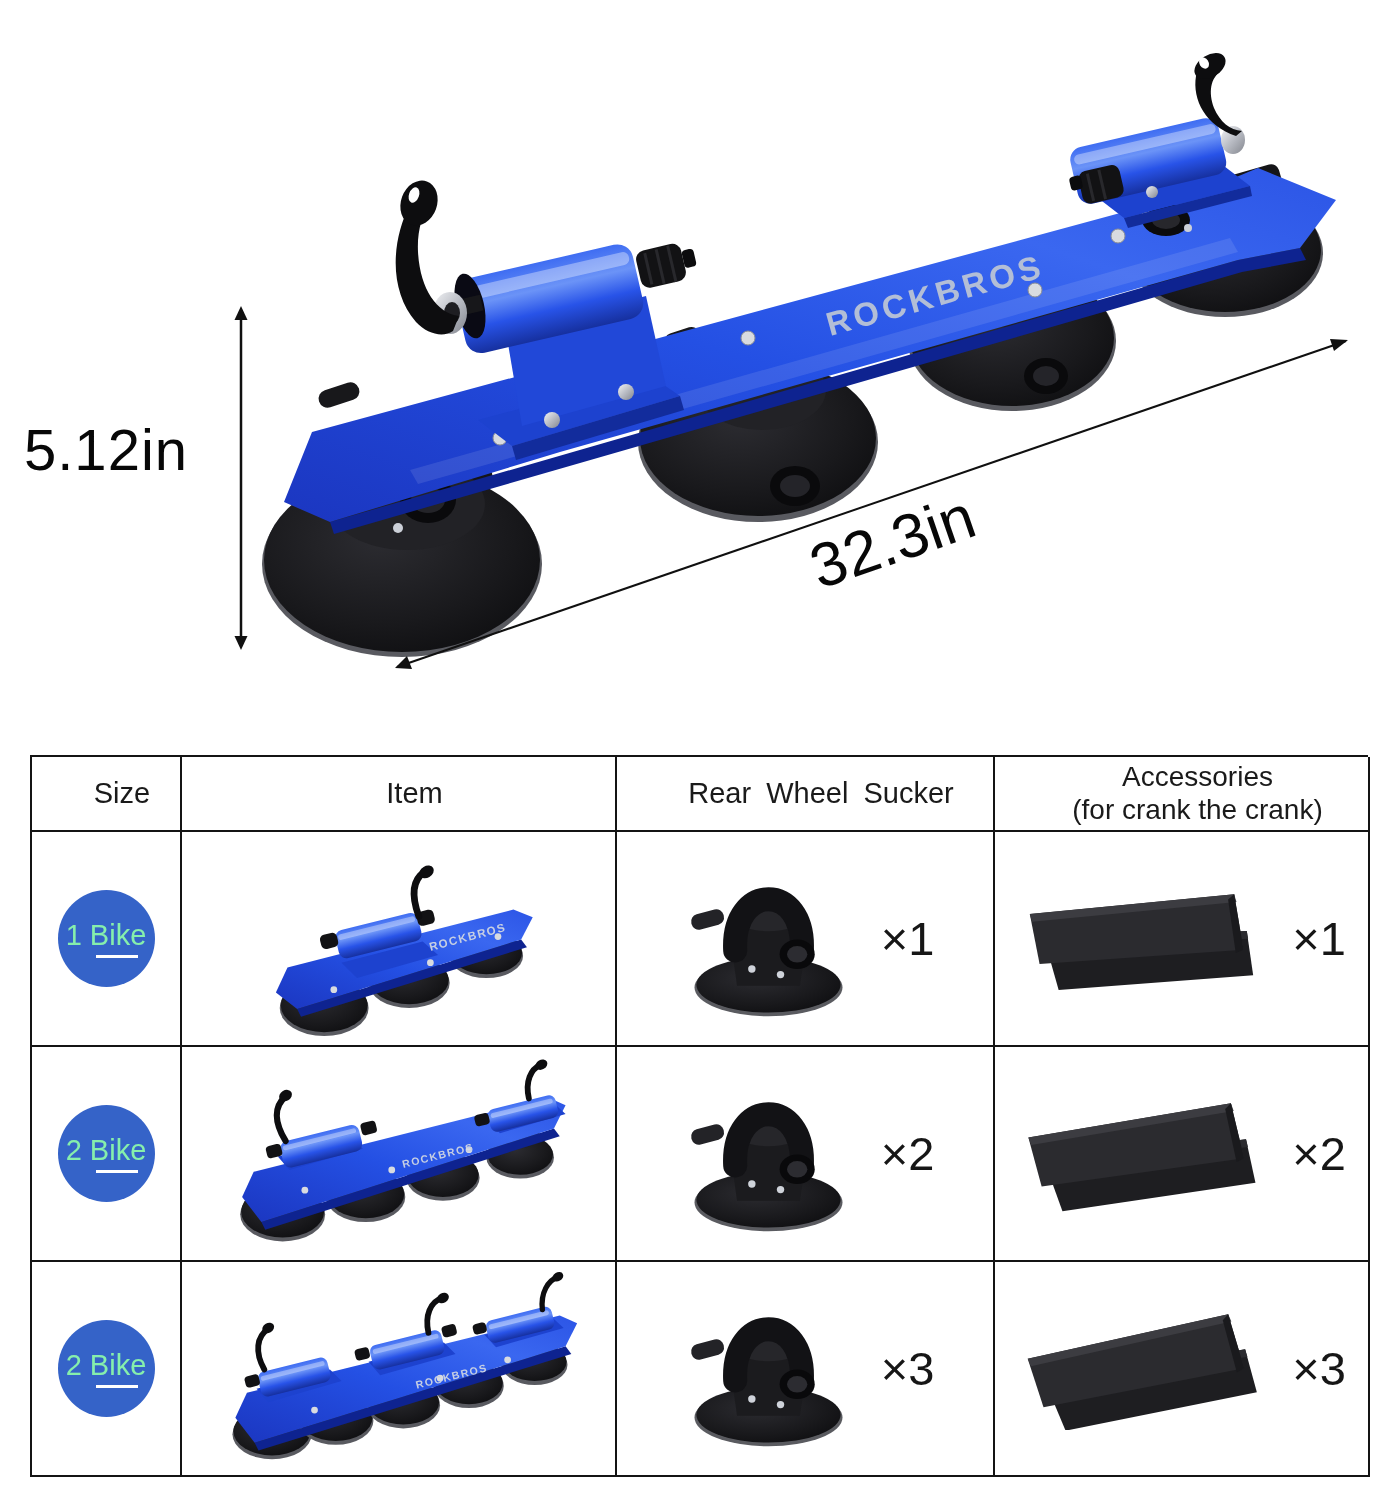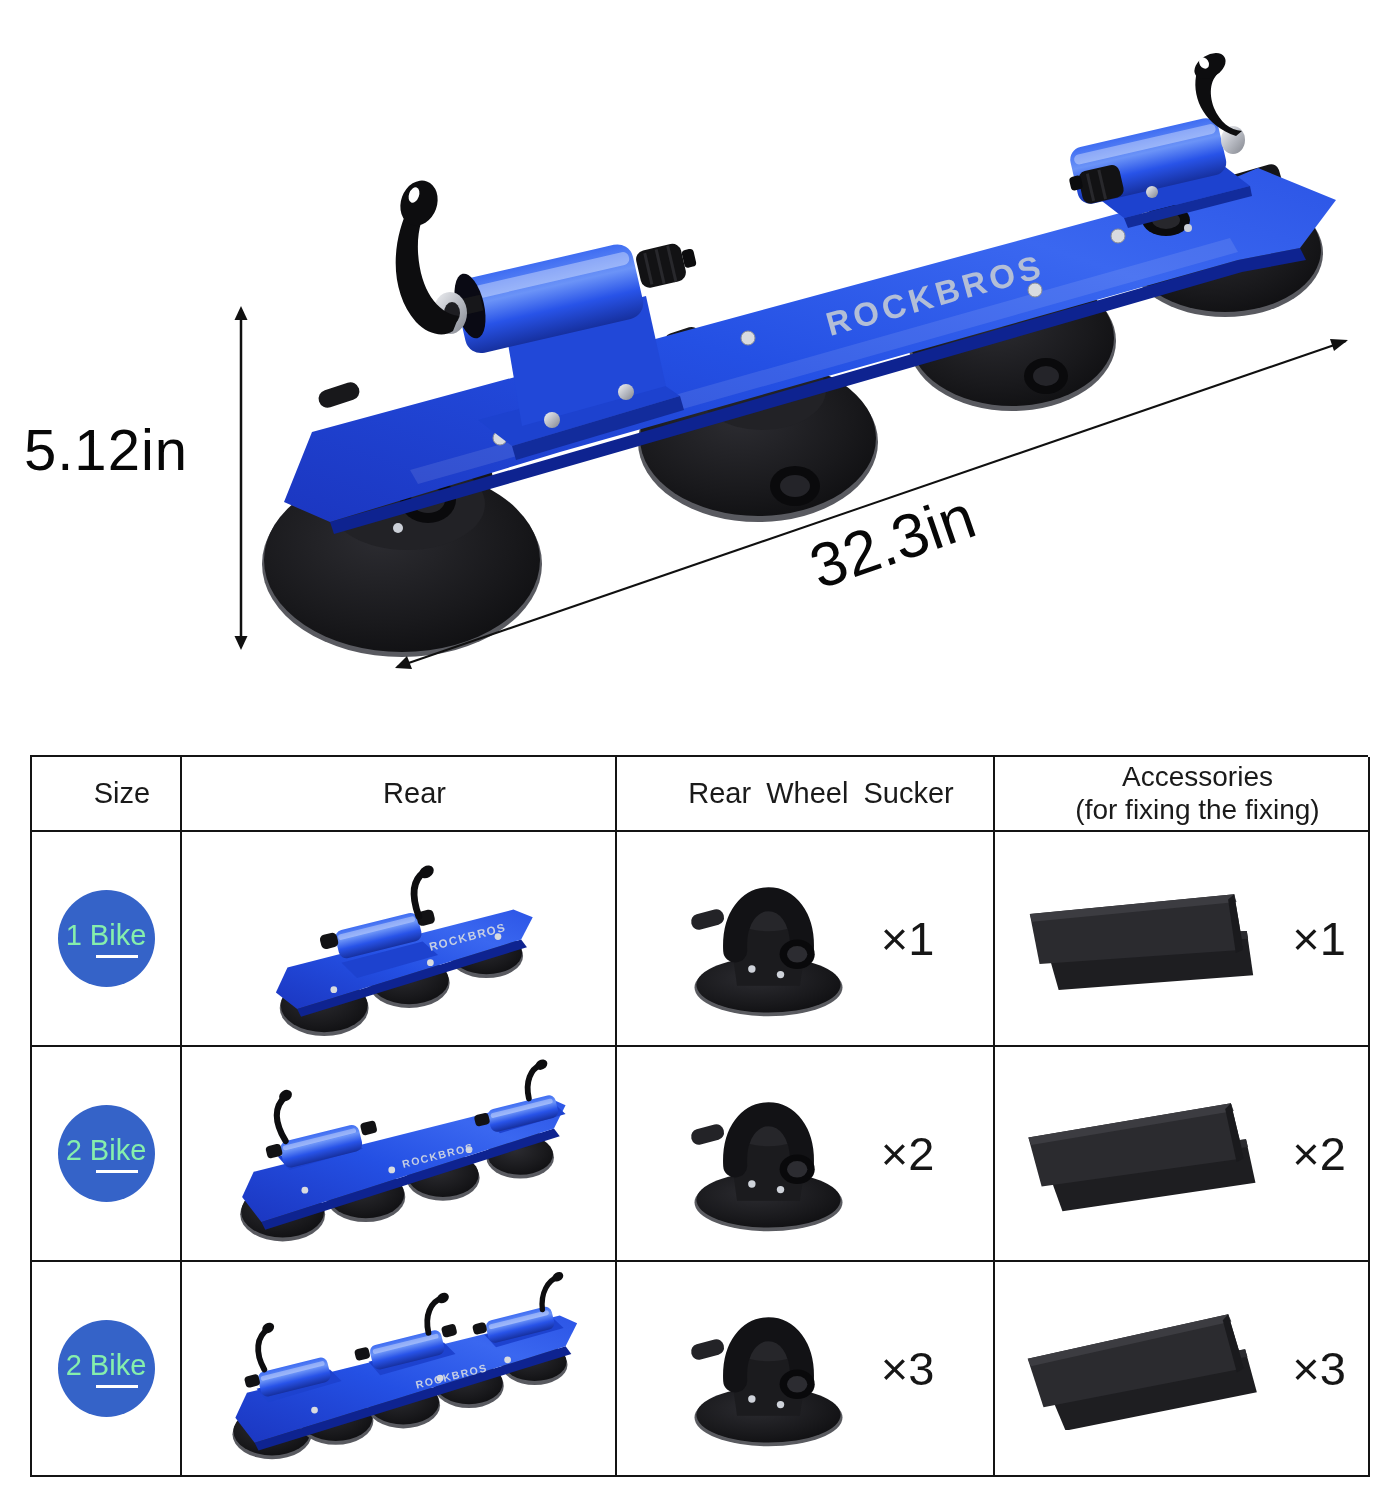--- a/index.html
+++ b/index.html
@@ -182,28 +182,28 @@
     <span class="dim dim-h">5.12in</span>
     <span class="dim dim-l">32.3in</span>
   </div>
 
   <div class="spec-table">
 
     <div class="cell hcell">
         <span>Size</span>
       </div>
     <div class="cell hcell">
-        <span>Rear</span>
+        <span>Item</span>
       </div>
     <div class="cell hcell sucker">
         <span>Rear Wheel Sucker</span>
       </div>
     <div class="cell hcell acc">
       <span>Accessories</span>
-      <span>(for fixing the fixing)</span>
+      <span>(for crank the crank)</span>
     </div>
 
     <div class="cell">
       <div class="bike-circle">
         <span>1 Bike</span>
         <div class="ul"></div>
       </div>
     </div>
     <div class="cell">
       <svg width="420" height="210" viewBox="0 0 435 215">

